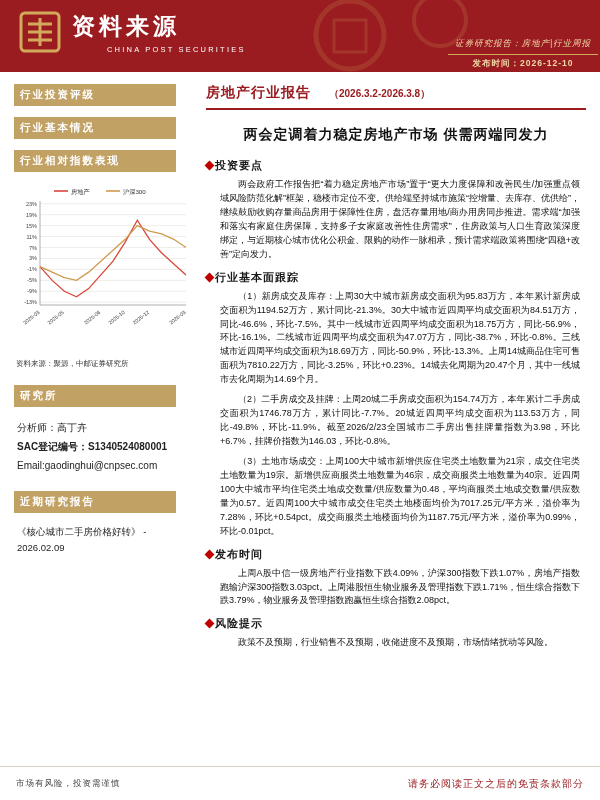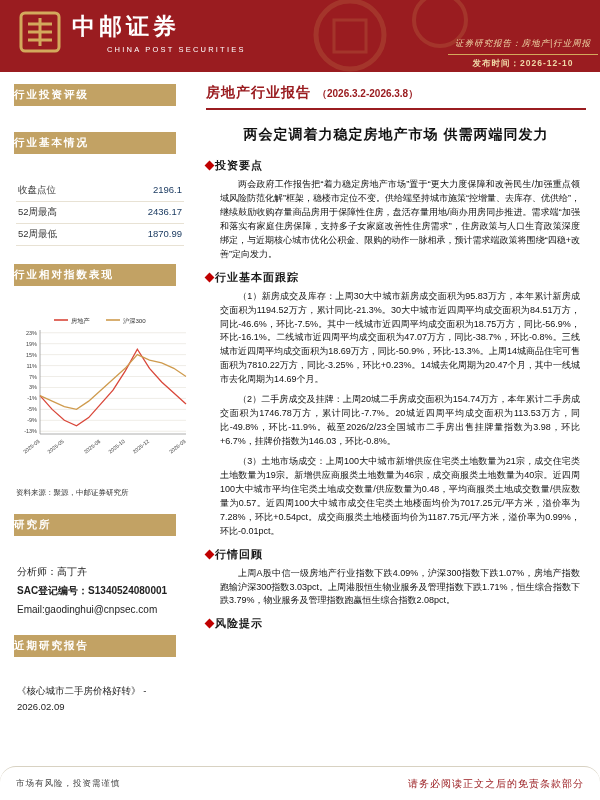--- a/index.html
+++ b/index.html
@@ -14,45 +14,45 @@
   .brand-text .cn { color:#ffffff; font-size:23px; font-weight:bold; letter-spacing:4px; }
   .brand-text .en { color:#ffffff; font-size:7.5px; letter-spacing:2.2px; margin-top:3px;margin-left:35px; }
   .mast-right { position:absolute; right:2px; top:38px; text-align:center; }
   .report-type { color:#f0d9a8; font-size:8.5px; font-style:italic; letter-spacing:1px; }
   .gold-rule { width:150px; height:1px; background:#d3a95c; margin:4px 0 3px auto; }
   .publish-date { color:#f0d9a8; font-size:8.5px; font-weight:bold; letter-spacing:1px; }
   .deco { position:absolute; right:90px; top:-20px; opacity:.18; }
 
   
   .sidebar { position:absolute; left:14px; top:84px; width:178px; }
-  .side-h { background:#c2a264; color:#ffffff; font-size:10.5px; font-weight:bold; letter-spacing:2px; padding:4px 0; width:162px; margin-bottom:26px; }
+  .side-h { background:#c2a264; color:#ffffff; font-size:10.5px; font-weight:bold; letter-spacing:2px; padding:4px 6px; width:162px; margin-bottom:11px; }
   .rating-val { color:#c00000; font-size:13px; font-weight:bold; letter-spacing:2px; margin:4px 0 18px 4px; }
   .basics { width:168px; margin:2px 0 18px 2px; }
   .basics .row { display:flex; justify-content:space-between; font-size:9.5px; padding:4px 2px; border-bottom:1px solid #e8e2d4; }
   .basics .lbl { color:#333333; }
   .basics .val { color:#17375e; }
   .chart-block { width:176px; margin-bottom:14px; }
   .src { font-size:7.5px; color:#333333; margin:4px 0 16px 2px; }
   .inst { font-size:10px; color:#222222; line-height:1.9; margin:2px 0 16px 3px; }
   .inst .sac { font-weight:bold; }
   .recent { font-size:9.5px; color:#222222; line-height:1.7; margin:2px 0 0 3px; width:168px; }
 
   
   .main { position:absolute; left:206px; top:84px; width:380px; }
-  .report-head { display:flex; align-items:baseline; gap:6px; border-bottom:2px solid #9a1c20; padding-bottom:6px; }
+  .report-head { display:flex; align-items:baseline; gap:18px; border-bottom:2px solid #9a1c20; padding-bottom:6px; }
   .report-head .lab { color:#9a1c20; font-size:14px; font-weight:bold; letter-spacing:1px; }
   .report-head .per { color:#9a1c20; font-size:10px; font-weight:bold; }
   .doc-title { text-align:center; font-size:14px; font-weight:bold; color:#111111; letter-spacing:1px; margin:16px 0 14px 0; }
   .sec-head { display:flex; align-items:center; gap:2px; margin:8px 0 5px 0; }
   .diamond { width:7px; height:7px; background:#c00000; transform:rotate(45deg); flex:0 0 auto; }
   .sec-head .t { font-size:11px; font-weight:bold; color:#1a1a1a; letter-spacing:1px; }
   .para { font-size:9px; color:#111111; line-height:1.55; text-align:justify; text-indent:2em; margin:0 0 6px 14px; width:360px; }
 
   
-  .footer { position:absolute; left:0; bottom:0; width:600px; height:34px; border-top:1px solid #d8d2c2; display:flex; justify-content:space-between; align-items:center; padding:0 16px;border-radius:16px; }
+  .footer { position:absolute; left:0; bottom:0; width:600px; height:34px; border-top:1px solid #d8d2c2; display:flex; justify-content:space-between; align-items:center; padding:0 16px; }
   .footer .fl { font-size:8.5px; color:#444444; letter-spacing:1px; }
   .footer .fr { font-size:10px; color:#9a1c20; letter-spacing:1px; }
 </style>
 </head>
 <body>
 
 <div class="page">
 
   <div class="masthead">
     <svg class="deco" width="220" height="120" viewBox="0 0 220 120">
@@ -61,50 +61,36 @@
       <rect x="44" y="40" width="32" height="32" fill="none" stroke="#d3a95c" stroke-width="3"></rect>
     </svg>
     <div class="brand-wrap">
       <div class="logo-box">
         <svg width="44" height="44" viewBox="0 0 44 44">
           <rect x="3" y="3" width="38" height="38" rx="4" fill="none" stroke="#d3a95c" stroke-width="3"></rect>
           <path d="M10 14 H34 M10 22 H34 M10 30 H34 M22 8 V36" stroke="#d3a95c" stroke-width="3" fill="none"></path>
         </svg>
       </div>
       <div class="brand-text">
-        <div class="cn">中邮证券</div>
+        <div class="cn">资料来源</div>
         <div class="en">CHINA POST SECURITIES</div>
       </div>
     </div>
     <div class="mast-right">
       <div class="report-type">证券研究报告：房地产|行业周报</div>
       <div class="gold-rule"></div>
       <div class="publish-date">发布时间：2026-12-10</div>
     </div>
   </div>
 
   <div class="sidebar">
 
     <div class="side-h">行业投资评级</div>
 
     <div class="side-h">行业基本情况</div>
-    <div class="basics">
-      <div class="row">
-        <span class="lbl">收盘点位</span>
-        <span class="val">2196.1</span>
-      </div>
-      <div class="row">
-        <span class="lbl">52周最高</span>
-        <span class="val">2436.17</span>
-      </div>
-      <div class="row">
-        <span class="lbl">52周最低</span>
-        <span class="val">1870.99</span>
-      </div>
-    </div>
 
     <div class="side-h">行业相对指数表现</div>
     <div class="chart-block">
       <svg id="sideChart" width="176" height="158" viewBox="0 0 176 158">
           <line x1="26" y1="20.73684210526315" x2="172" y2="20.73684210526315" stroke="#e4e0d6" stroke-width="0.6"></line>
           <text x="23" y="22.73684210526315" text-anchor="end" font-size="5.5" fill="#444">23%</text>
           <line x1="26" y1="31.68421052631578" x2="172" y2="31.68421052631578" stroke="#e4e0d6" stroke-width="0.6"></line>
           <text x="23" y="33.68421052631578" text-anchor="end" font-size="5.5" fill="#444">19%</text>
           <line x1="26" y1="42.63157894736841" x2="172" y2="42.63157894736841" stroke="#e4e0d6" stroke-width="0.6"></line>
           <text x="23" y="44.63157894736841" text-anchor="end" font-size="5.5" fill="#444">15%</text>
@@ -170,28 +156,29 @@
     <div class="sec-head">
       <span class="diamond"></span>
       <span class="t">行业基本面跟踪</span>
     </div>
     <p class="para">（1）新房成交及库存：上周30大中城市新房成交面积为95.83万方，本年累计新房成交面积为1194.52万方，累计同比-21.3%。30大中城市近四周平均成交面积为84.51万方，同比-46.6%，环比-7.5%。其中一线城市近四周平均成交面积为18.75万方，同比-56.9%，环比-16.1%。二线城市近四周平均成交面积为47.07万方，同比-38.7%，环比-0.8%。三线城市近四周平均成交面积为18.69万方，同比-50.9%，环比-13.3%。上周14城商品住宅可售面积为7810.22万方，同比-3.25%，环比+0.23%。14城去化周期为20.47个月，其中一线城市去化周期为14.69个月。</p>
     <p class="para">（2）二手房成交及挂牌：上周20城二手房成交面积为154.74万方，本年累计二手房成交面积为1746.78万方，累计同比-7.7%。20城近四周平均成交面积为113.53万方，同比-49.8%，环比-11.9%。截至2026/2/23全国城市二手房出售挂牌量指数为3.98，环比+6.7%，挂牌价指数为146.03，环比-0.8%。</p>
     <p class="para">（3）土地市场成交：上周100大中城市新增供应住宅类土地数量为21宗，成交住宅类土地数量为19宗。新增供应商服类土地数量为46宗，成交商服类土地数量为40宗。近四周100大中城市平均住宅类土地成交数量/供应数量为0.48，平均商服类土地成交数量/供应数量为0.57。近四周100大中城市成交住宅类土地楼面均价为7017.25元/平方米，溢价率为7.28%，环比+0.54pct。成交商服类土地楼面均价为1187.75元/平方米，溢价率为0.99%，环比-0.01pct。</p>
 
     <div class="sec-head">
       <span class="diamond"></span>
-      <span class="t">行情回顾</span>
+      <span class="t">发布时间</span>
     </div>
     <p class="para">上周A股中信一级房地产行业指数下跌4.09%，沪深300指数下跌1.07%，房地产指数跑输沪深300指数3.03pct。上周港股恒生物业服务及管理指数下跌1.71%，恒生综合指数下跌3.79%，物业服务及管理指数跑赢恒生综合指数2.08pct。</p>
 
     <div class="sec-head">
       <span class="diamond"></span>
       <span class="t">风险提示</span>
     </div>
+    <p class="para">政策不及预期，行业销售不及预期，收储进度不及预期，市场情绪扰动等风险。</p>
 
   </div>
 
   <div class="footer">
     <span class="fl">市场有风险，投资需谨慎</span>
     <span class="fr">请务必阅读正文之后的免责条款部分</span>
   </div>
 
 </div>
 

